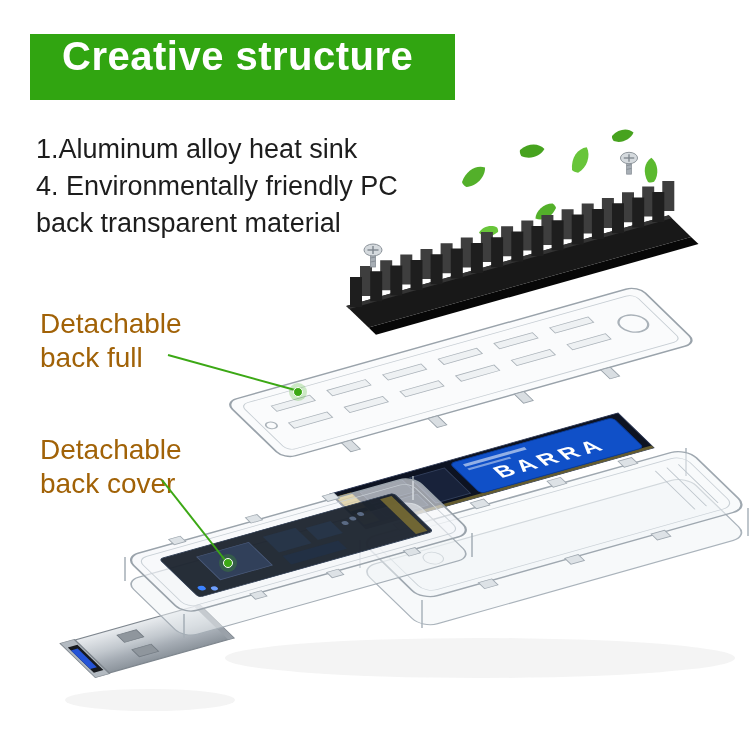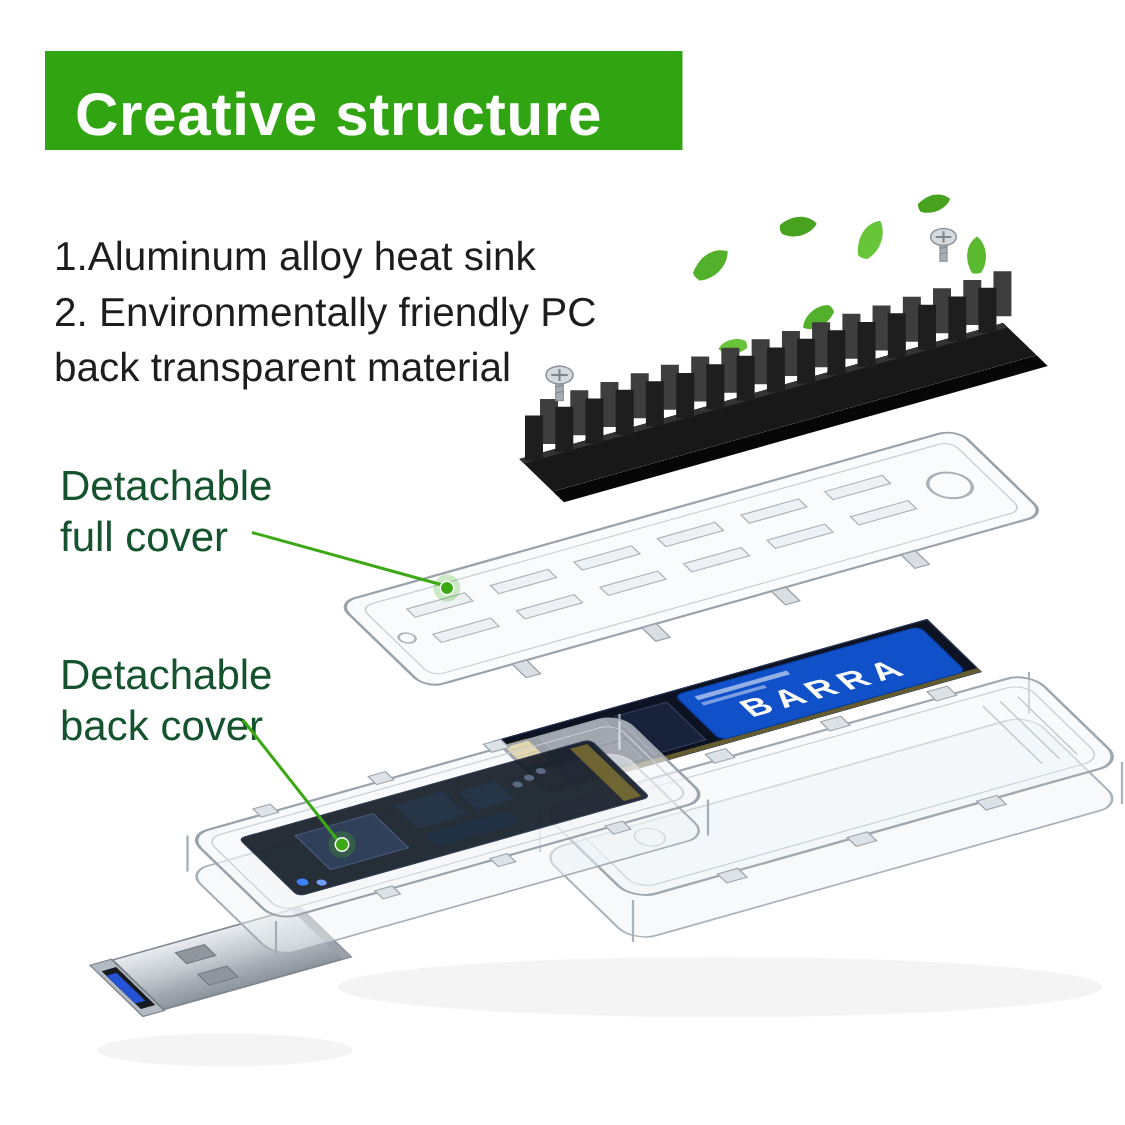--- a/index.html
+++ b/index.html
@@ -1,43 +1,43 @@
 <!DOCTYPE html>
 <html><head>
 <meta charset="utf-8">
 <style>
   html,body{margin:0;padding:0;background:#ffffff;font-family:"Liberation Sans",sans-serif;}
   .stage{position:relative;width:750px;height:750px;background:#ffffff;overflow:hidden;}
   .banner{position:absolute;left:30px;top:34px;width:425px;height:66px;background:#31A511;
-          display:flex;align-items:flex-end;padding-left:20px;box-sizing:border-box;}
+          display:flex;align-items:flex-start;padding-left:32px;box-sizing:border-box;}
   .banner .banner-text{color:#ffffff;font-size:40px;font-weight:bold;letter-spacing:.5px;white-space:nowrap;}
-  .desc{position:absolute;left:36px;top:131px;font-size:27px;color:#1d1d1d;line-height:37px;margin-top:22px;}
-  .callout{position:absolute;font-size:28px;line-height:34px;color:#14532d;}
+  .desc{position:absolute;left:36px;top:131px;font-size:27px;color:#1d1d1d;line-height:37px;}
+  .callout{position:absolute;font-size:28px;line-height:34px;color:#a16207;}
   .callout-back{left:40px;top:307px;}
   .callout-front{left:40px;top:433px;}
   .illu{position:absolute;left:0;top:0;}
 </style>
 </head>
 <body>
 
 <div class="stage">
 
   <div class="banner">
     <span class="banner-text">Creative structure</span>
   </div>
 
   <div class="desc">
     <div>1.Aluminum alloy heat sink</div>
-    <div>2. Environmentally friendly PC</div>
+    <div>4. Environmentally friendly PC</div>
     <div>back transparent material</div>
   </div>
 
   <div class="callout callout-back">
     <div>Detachable</div>
-    <div>full cover</div>
+    <div>back full</div>
   </div>
 
   <div class="callout callout-front">
     <div>Detachable</div>
     <div>back cover</div>
   </div>
 
   <svg class="illu" width="750" height="750" viewBox="0 0 750 750">
     <defs>
       <linearGradient id="metalg" x1="0" y1="0" x2="0" y2="1">

